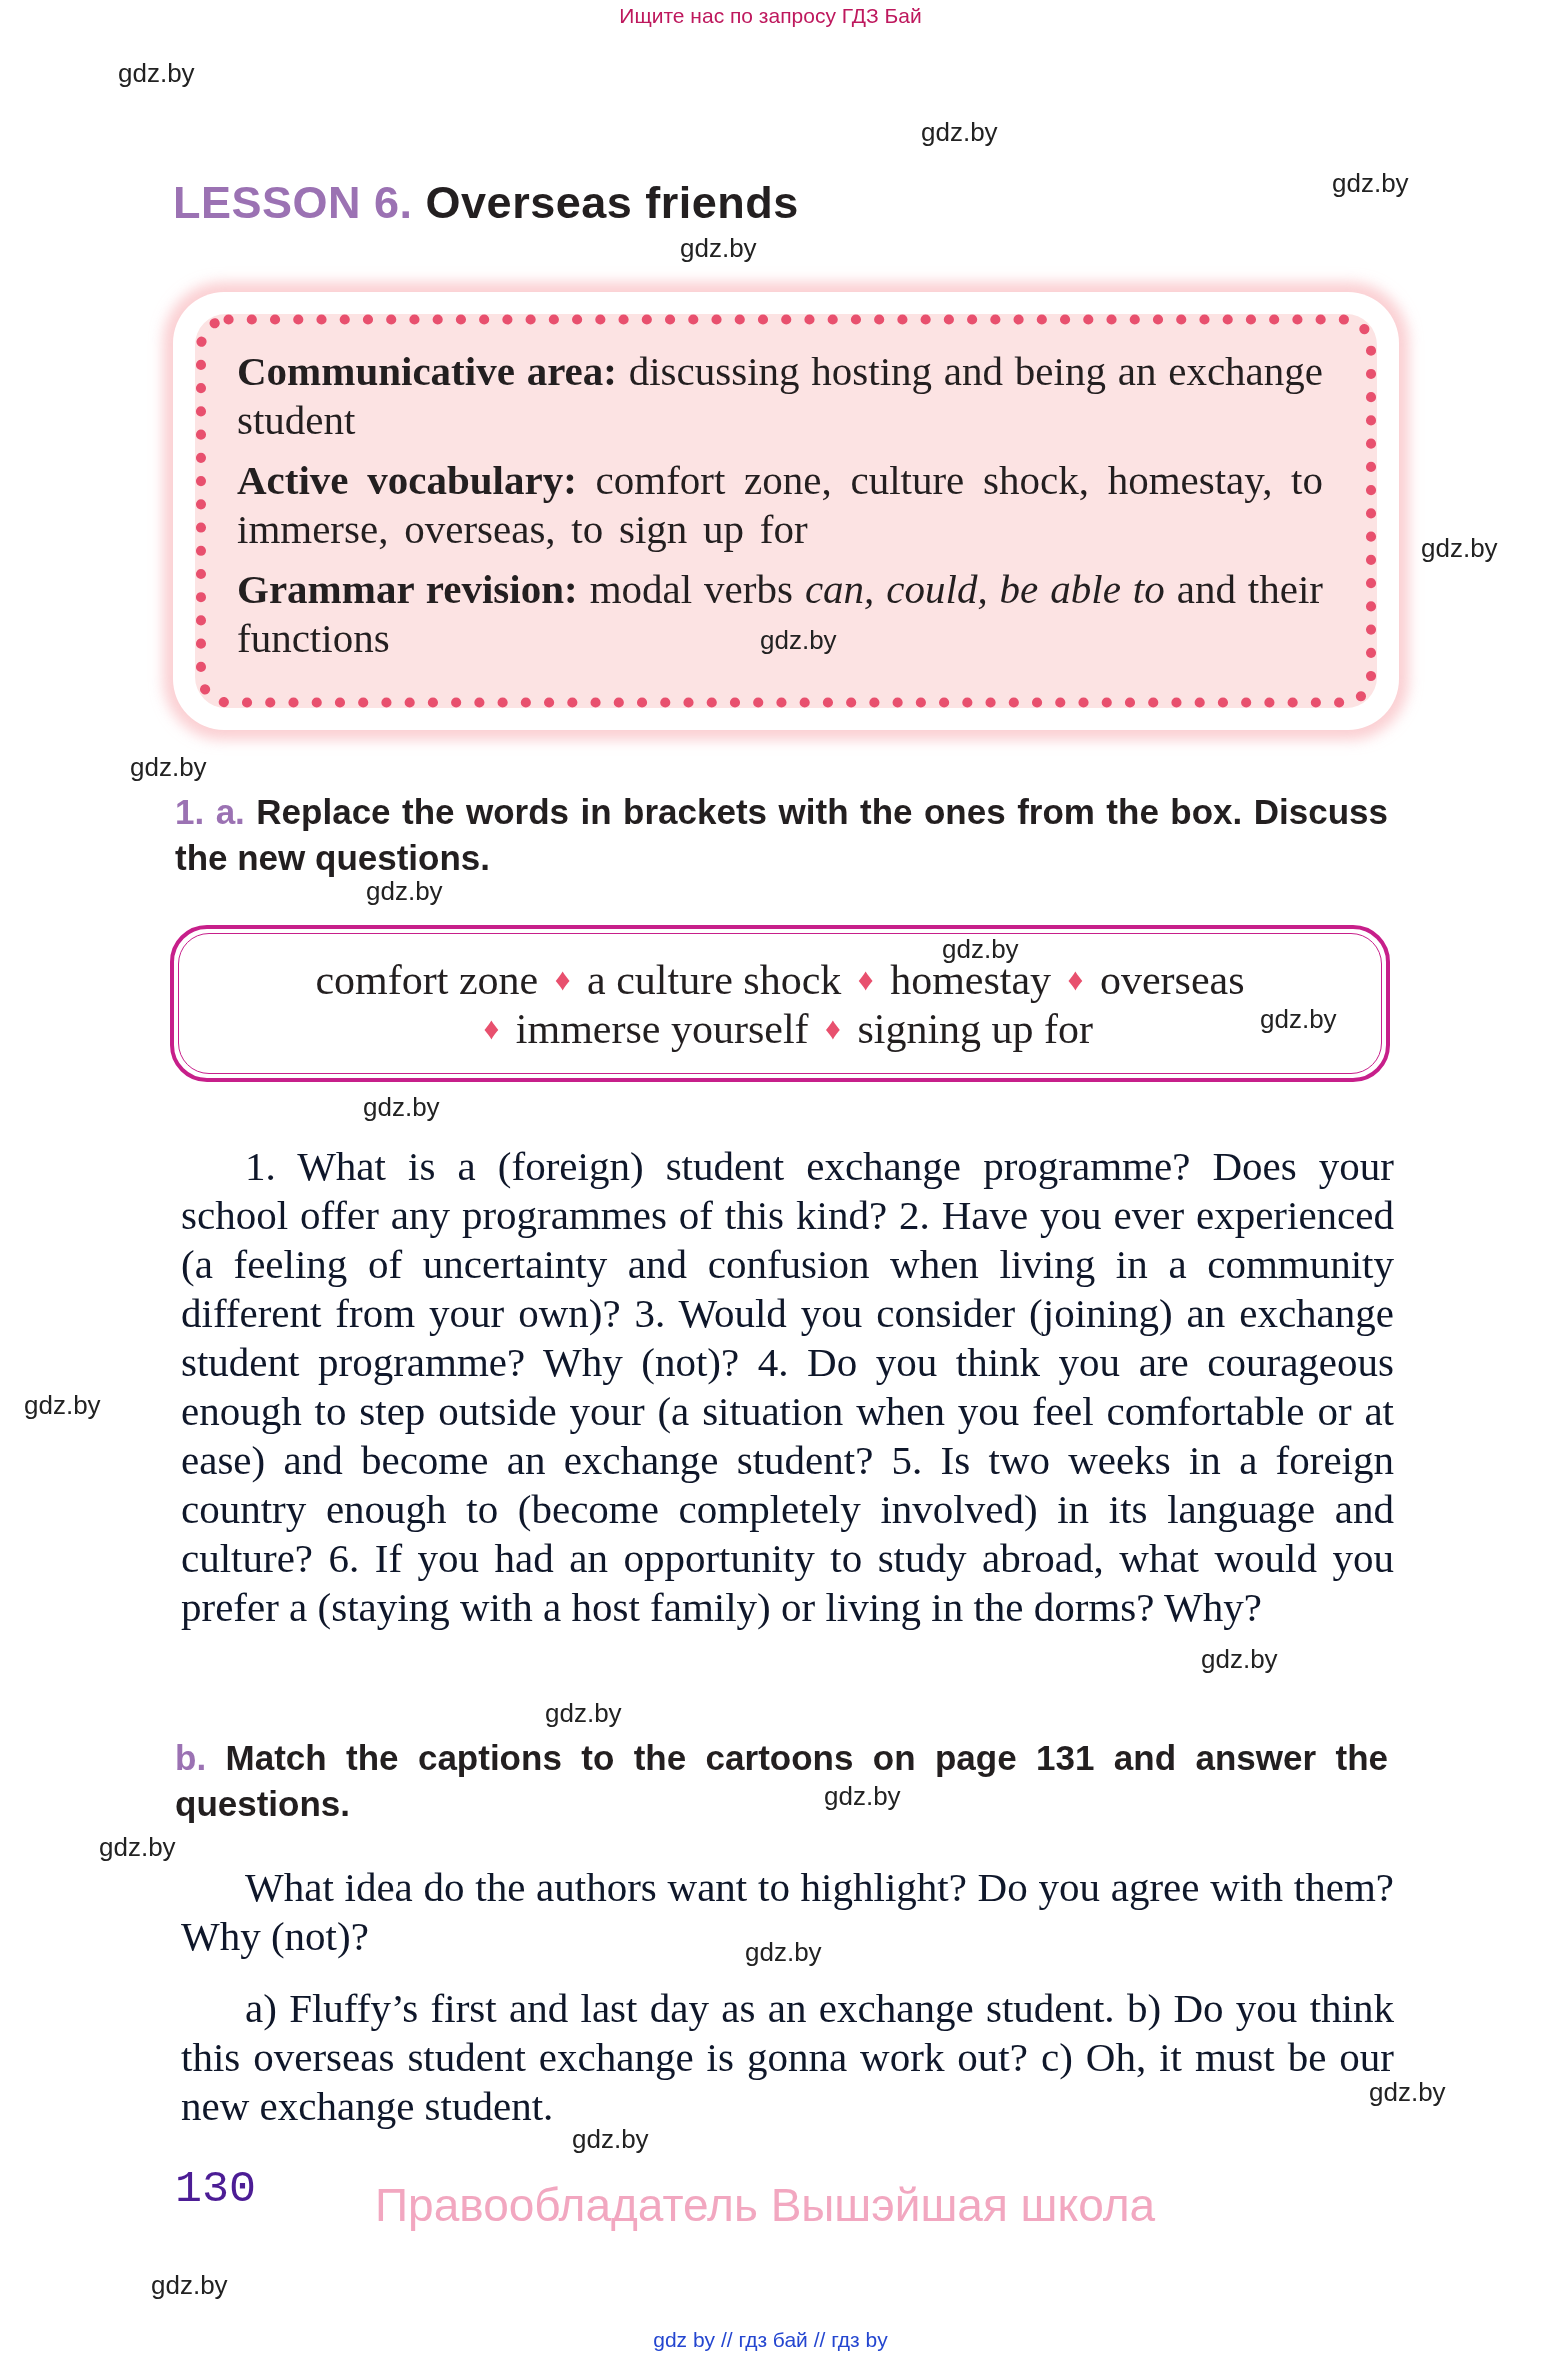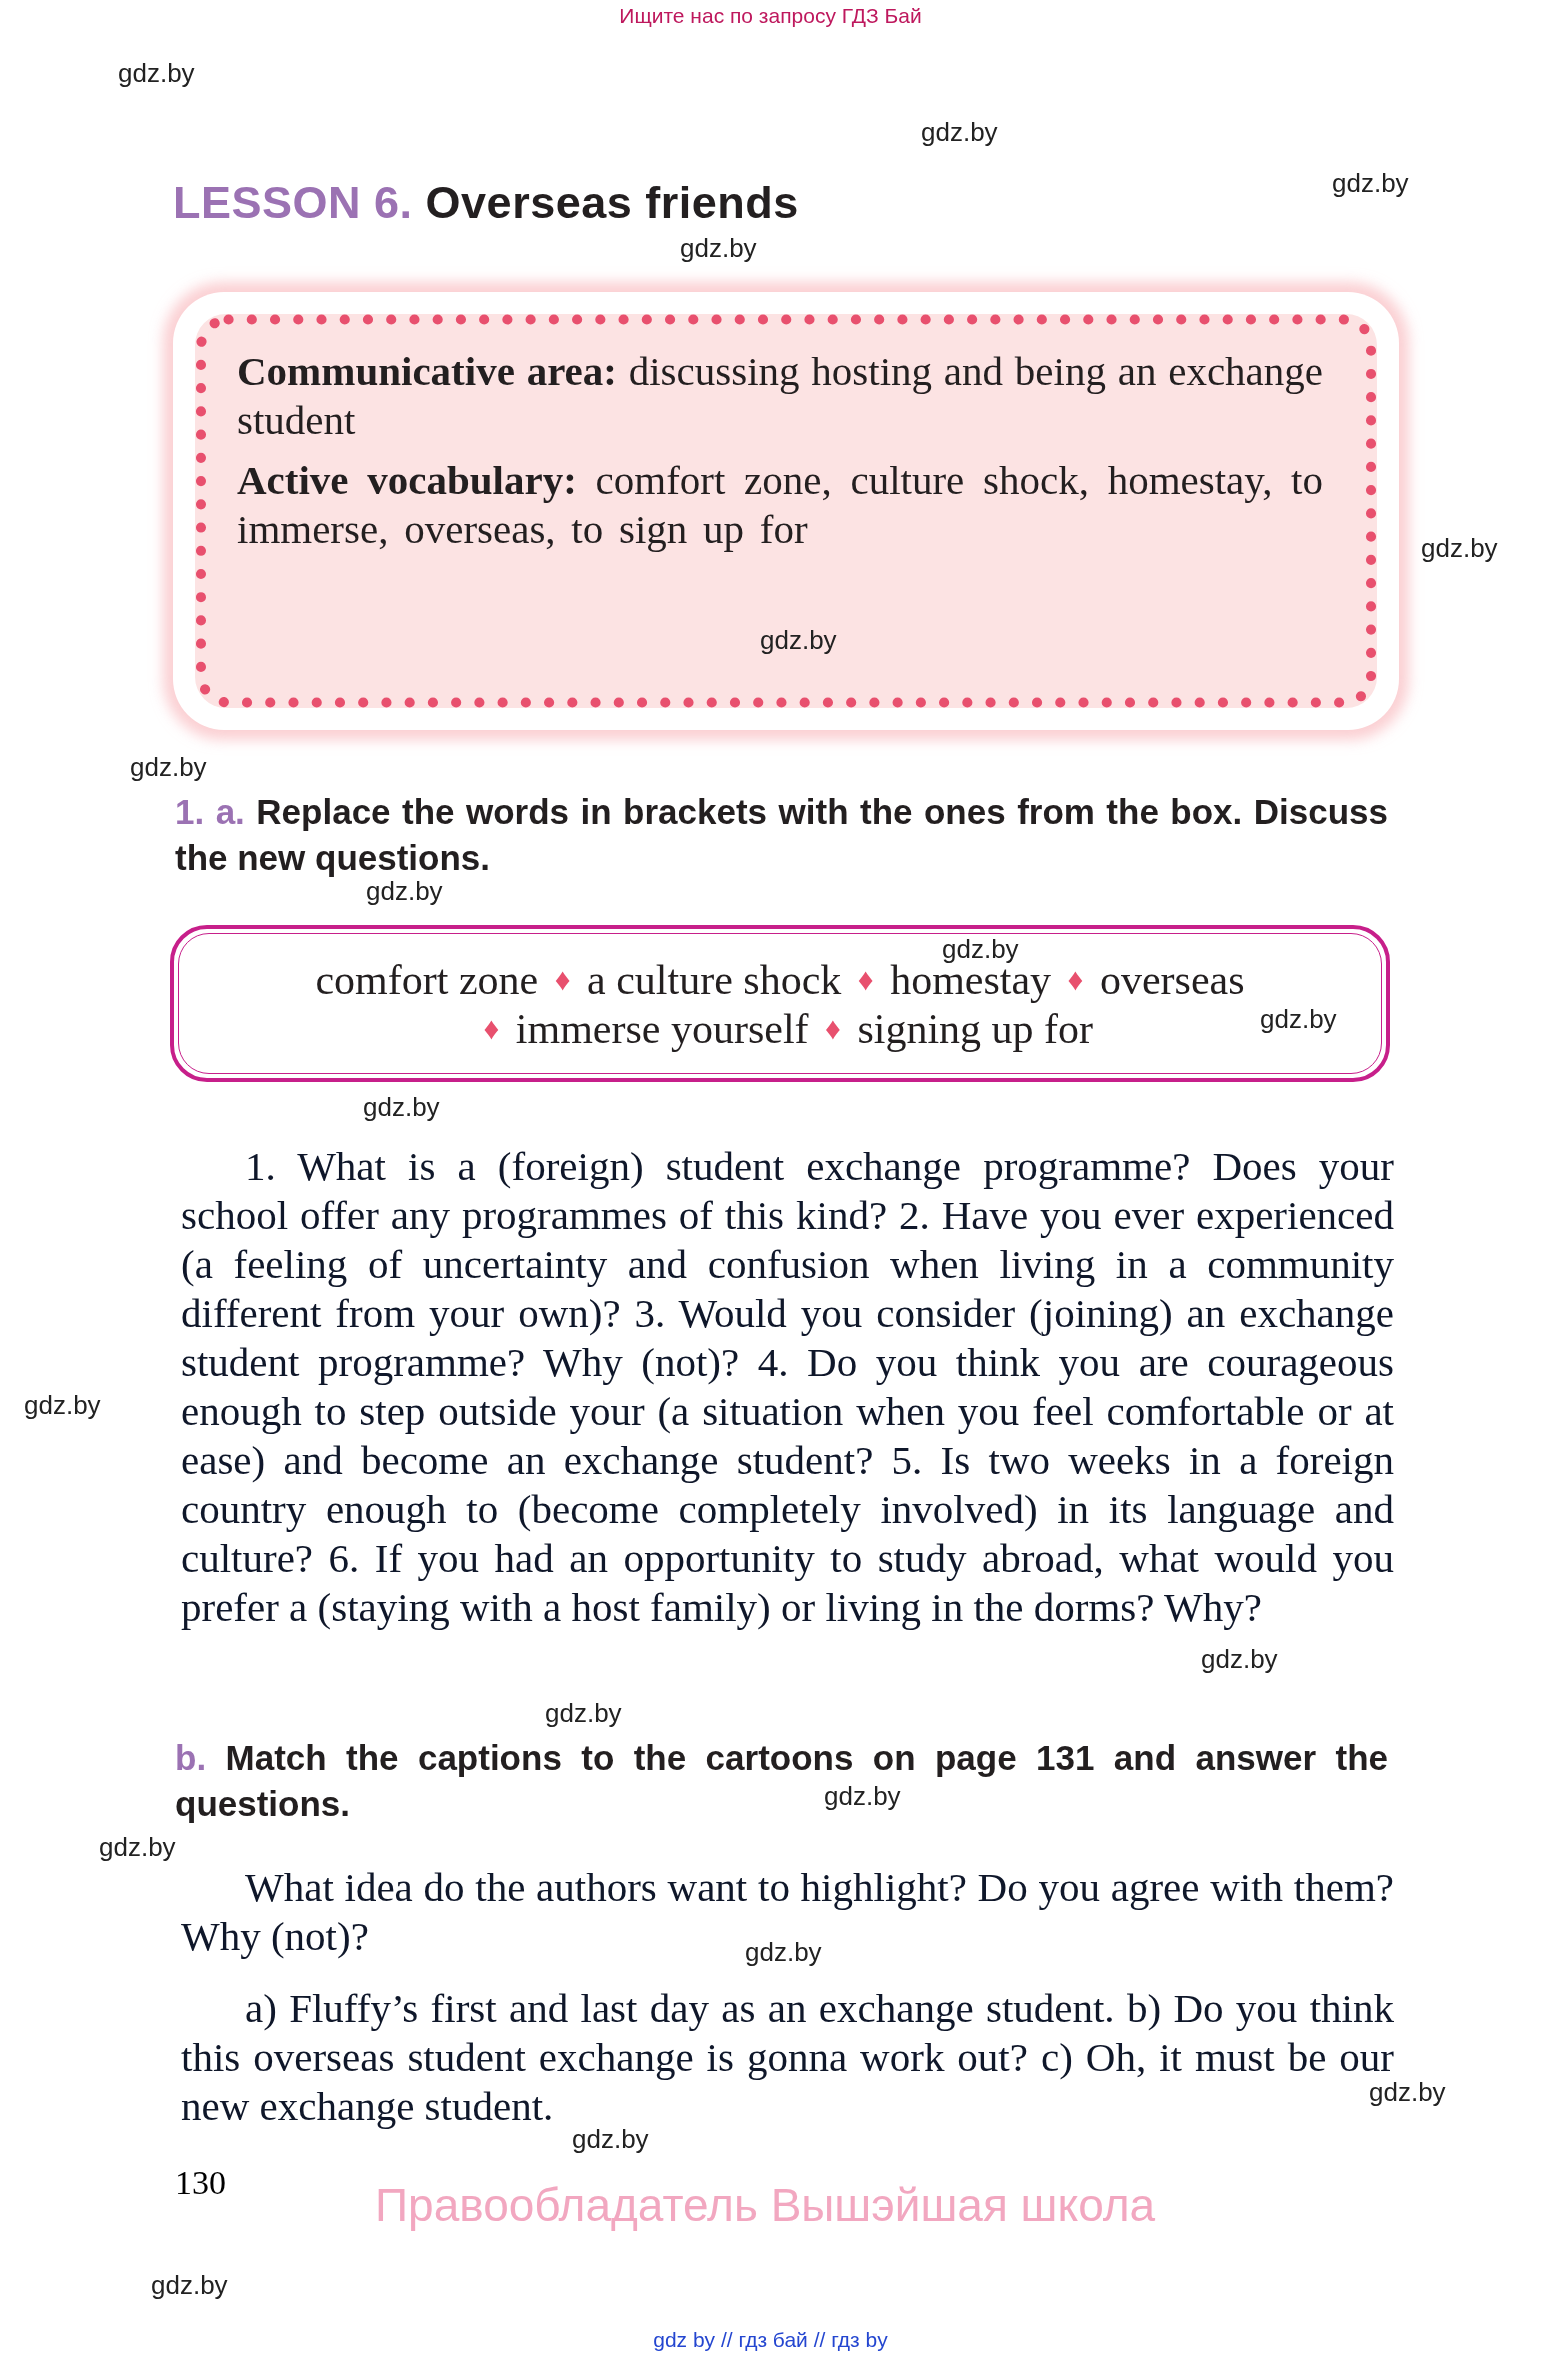--- a/index.html
+++ b/index.html
@@ -28,21 +28,21 @@
   .task-heading .lbl { color: #9b72b3; margin-top: 36px; }
 
   .vocab-box { left: 170px; top: 925px; width: 1220px; height: 157px; box-sizing: border-box; border: 4.6px solid #c71f8a; border-radius: 37px; }
   .vocab-box::after { content: ""; position: absolute; left: 3.7px; top: 3.7px; right: 3.7px; bottom: 3.7px; border: 1.8px solid #c71f8a; border-radius: 31px; }
   .vocab-row { left: 170px; width: 1220px; text-align: center; font-family: "Liberation Serif", serif; font-size: 42px; white-space: nowrap; color: #231f20; }
   .diamond { color: #e8506e; font-size: 31px; margin: 0 16.5px; position: relative; top: -3.7px; }
 
   .body-text { left: 173px; width: 1213px; font-family: "Liberation Serif", serif; font-size: 41px; line-height: 49px; color: #0f172a; text-align: justify; text-align-last: left; margin: 8px; }
   .indent { display: inline-block; width: 64px; }
 
-  .page-num { left: 175px; top: 2164px; font-family: Liberation Serif, serif; font-size: 34px; color: #000000; }
+  .page-num { left: 175px; top: 2164px; font-family: Liberation Mono, monospace; font-size: 45px; color: #4c1d95; }
   .rights { left: 375px; top: 2178px; font-family: "Liberation Sans", sans-serif; font-size: 46px; color: #f2a7c0; white-space: nowrap; }
 </style>
 </head>
 <body>
 
 <div class="abs top-banner">Ищите нас по запросу ГДЗ Бай</div>
 
 <div class="abs wm" style="left:118px;top:58px">gdz.by</div>
 <div class="abs wm" style="left:921px;top:117px">gdz.by</div>
 <div class="abs wm" style="left:1332px;top:168px">gdz.by</div>
@@ -54,20 +54,21 @@
 </div>
 
 <div class="abs card-outer"></div>
 <div class="abs card-inner"></div>
 <svg class="abs card-dots" width="1182" height="394" viewBox="0 0 1286 429">
   <rect x="6" y="6" width="1274" height="417" rx="30" ry="30" fill="none" stroke="#e8506e" stroke-width="11" stroke-linecap="round" stroke-dasharray="0.1 25.2"></rect>
 </svg>
 <div class="abs card-text">
   <p><b>Communicative area:</b><span> discussing hosting and being an exchange student</span></p>
   <p class="vocab"><b>Active vocabulary:</b><span> comfort zone, culture shock, homestay, to immerse, overseas, to sign up for</span></p>
+  <p><b>Grammar revision:</b><span> modal verbs </span><i>can, could, be able to</i><span> and their functions</span></p>
 </div>
 <div class="abs wm" style="left:760px;top:625px">gdz.by</div>
 <div class="abs wm" style="left:1421px;top:533px">gdz.by</div>
 <div class="abs wm" style="left:130px;top:752px">gdz.by</div>
 
 <div class="abs task-heading" style="top:789px">
   <span class="lbl">1. a.</span><span> Replace the words in brackets with the ones from the box. Discuss the new questions.</span>
 </div>
 <div class="abs wm" style="left:366px;top:876px">gdz.by</div>
 

